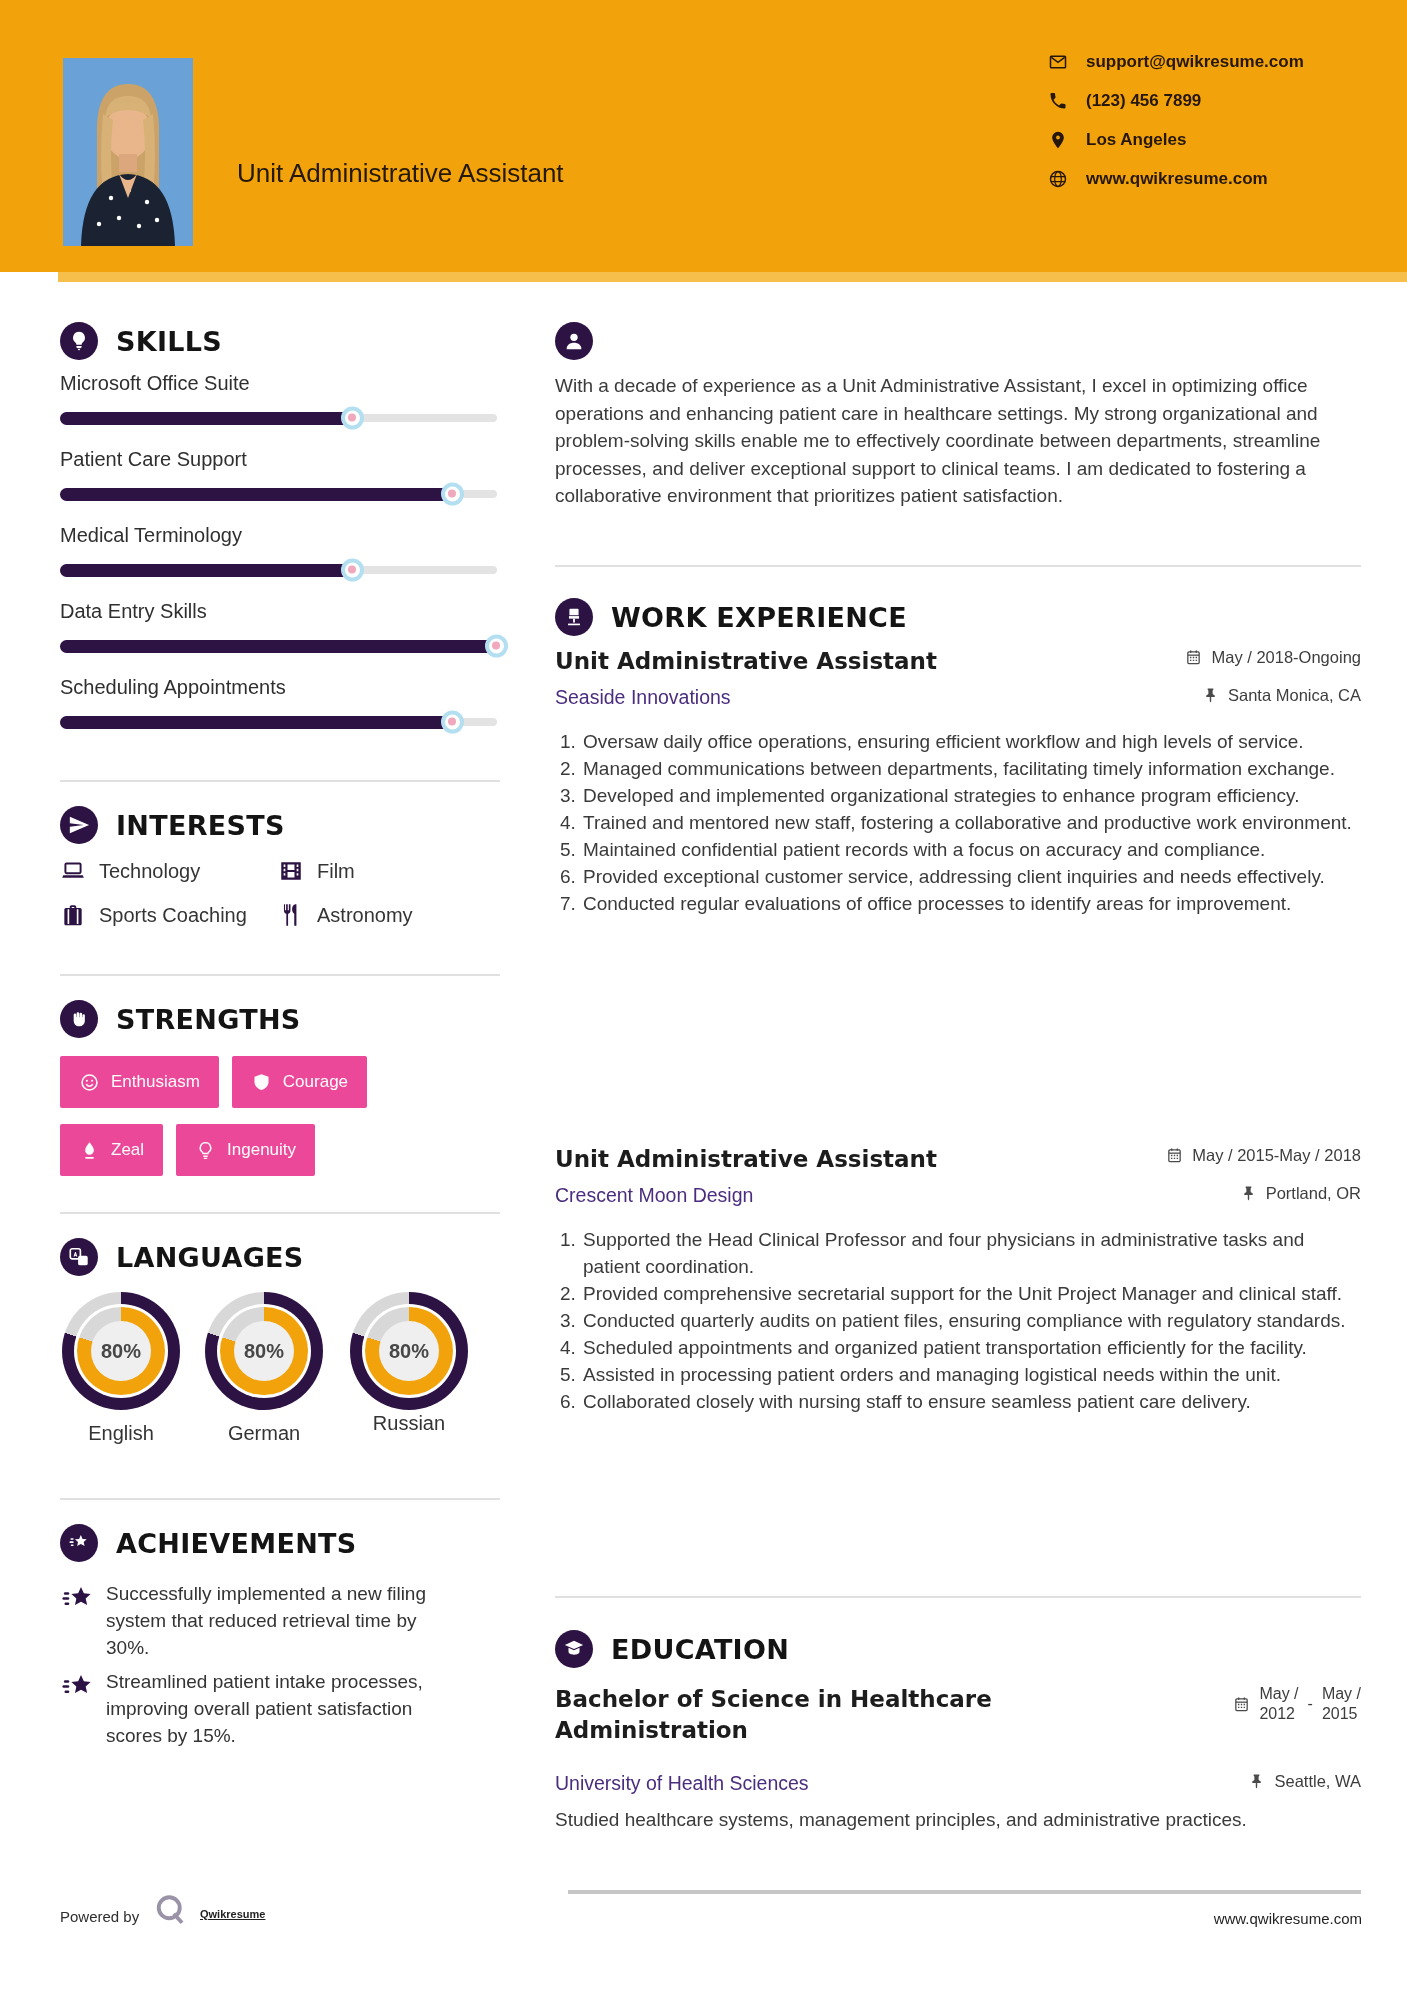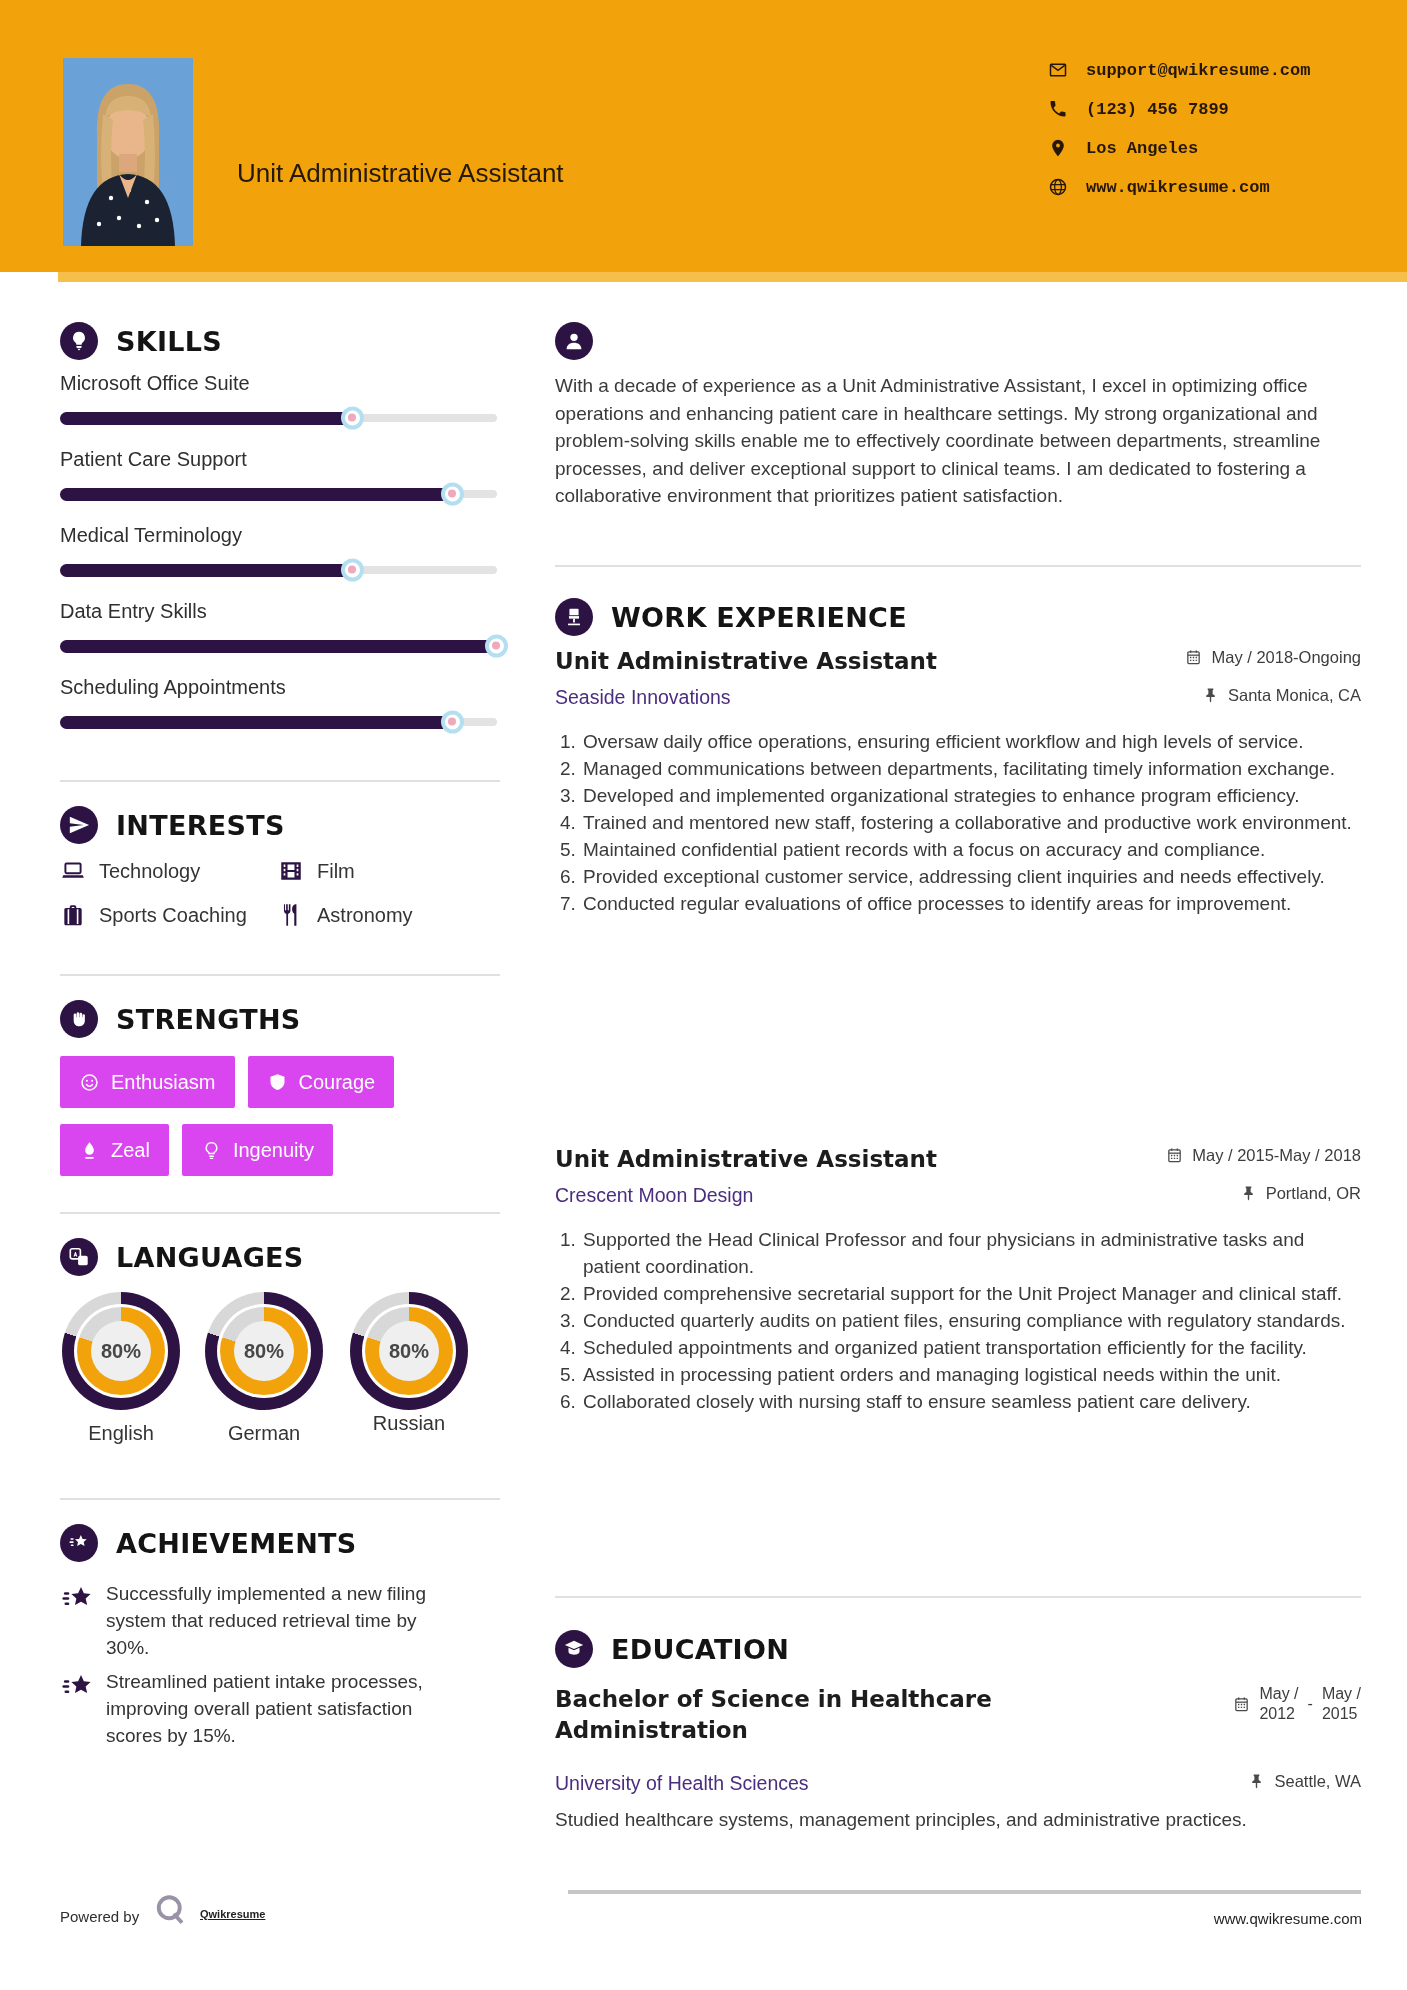--- a/index.html
+++ b/index.html
@@ -7,21 +7,21 @@
         font-family:"Liberation Sans","DejaVu Sans",sans-serif;overflow:hidden;color:#383838;}
   .abs{position:absolute;}
 
   
   .header{position:absolute;left:0;top:0;width:1407px;height:272px;background:#F2A30B;}
   .header-substrip{position:absolute;left:58px;right:0;top:272px;height:10px;background:#F6BE4B;}
   .photo{position:absolute;left:63px;top:58px;width:130px;height:188px;overflow:hidden;}
   .name{position:absolute;left:235px;top:92px;font-family:"DejaVu Sans",sans-serif;
         font-size:44px;font-weight:800;color:#211504;letter-spacing:1px;}
   .headline{position:absolute;left:237px;top:158px;font-size:26px;font-weight:500;color:#241807;}
-  .contact{position:absolute;left:1048px;top:60px;display:flex;flex-direction:column;gap:19px;font-family:Liberation Mono, monospace;}
+  .contact{position:absolute;left:1048px;top:52px;display:flex;flex-direction:column;gap:19px;}
   .contact-row{display:flex;align-items:center;gap:18px;color:#26170a;}
   .contact-row svg{width:20px;height:20px;flex:0 0 auto;}
   .contact-text{font-size:17px;font-weight:600;}
 
   
   .sec-head{display:flex;align-items:center;gap:18px;}
   .sec-icon{width:38px;height:38px;border-radius:50%;background:#2D1244;color:#fff;
             display:flex;align-items:center;justify-content:center;flex:0 0 auto;}
   .sec-icon svg{width:22px;height:22px;}
   .sec-title{font-family:"DejaVu Sans",sans-serif;font-size:27px;font-weight:800;color:#141414;letter-spacing:.3px;}
@@ -35,22 +35,22 @@
   .bar-handle{position:absolute;right:-11px;top:50%;transform:translateY(-50%);
               width:15px;height:15px;background:#fff;border:4px solid #B3DFF0;border-radius:50%;}
   .bar-handle::after{content:"";position:absolute;left:3px;top:3px;width:8px;height:8px;border-radius:50%;background:#EFA8BC;}
 
   .interest-grid{position:absolute;left:0;width:440px;display:grid;grid-template-columns:218px 1fr;row-gap:18px;}
   .interest-item{display:flex;align-items:center;gap:13px;color:#2D1244;}
   .interest-item svg{width:26px;height:26px;flex:0 0 auto;}
   .interest-label{font-size:20px;color:#343434;}
 
   .badges{position:absolute;left:0;display:flex;gap:13px;}
-  .badge{height:52px;display:flex;align-items:center;gap:11px;background:#d946ef;color:#fdfdfd;
-         padding:0 19px;border-radius:2px;font-size:20px;}
+  .badge{height:52px;display:flex;align-items:center;gap:11px;background:#ec4899;color:#fdfdfd;
+         padding:0 19px;border-radius:2px;font-size:17px;}
   .badge svg{width:21px;height:21px;}
 
   .donuts{position:absolute;left:0;width:440px;}
   .donut{position:absolute;width:118px;height:118px;border-radius:50%;
          background:conic-gradient(#2D1244 calc(var(--p)*3.6deg), #D8D8D8 0);}
   .donut-gap{position:absolute;inset:12px;border-radius:50%;background:#fff;}
   .donut-orange{position:absolute;inset:3px;border-radius:50%;
                 background:conic-gradient(#F2A30B calc(var(--p)*3.6deg), #D8D8D8 0);}
   .donut-center{position:absolute;inset:14px;border-radius:50%;background:#EFEFEF;
                 display:flex;align-items:center;justify-content:center;

